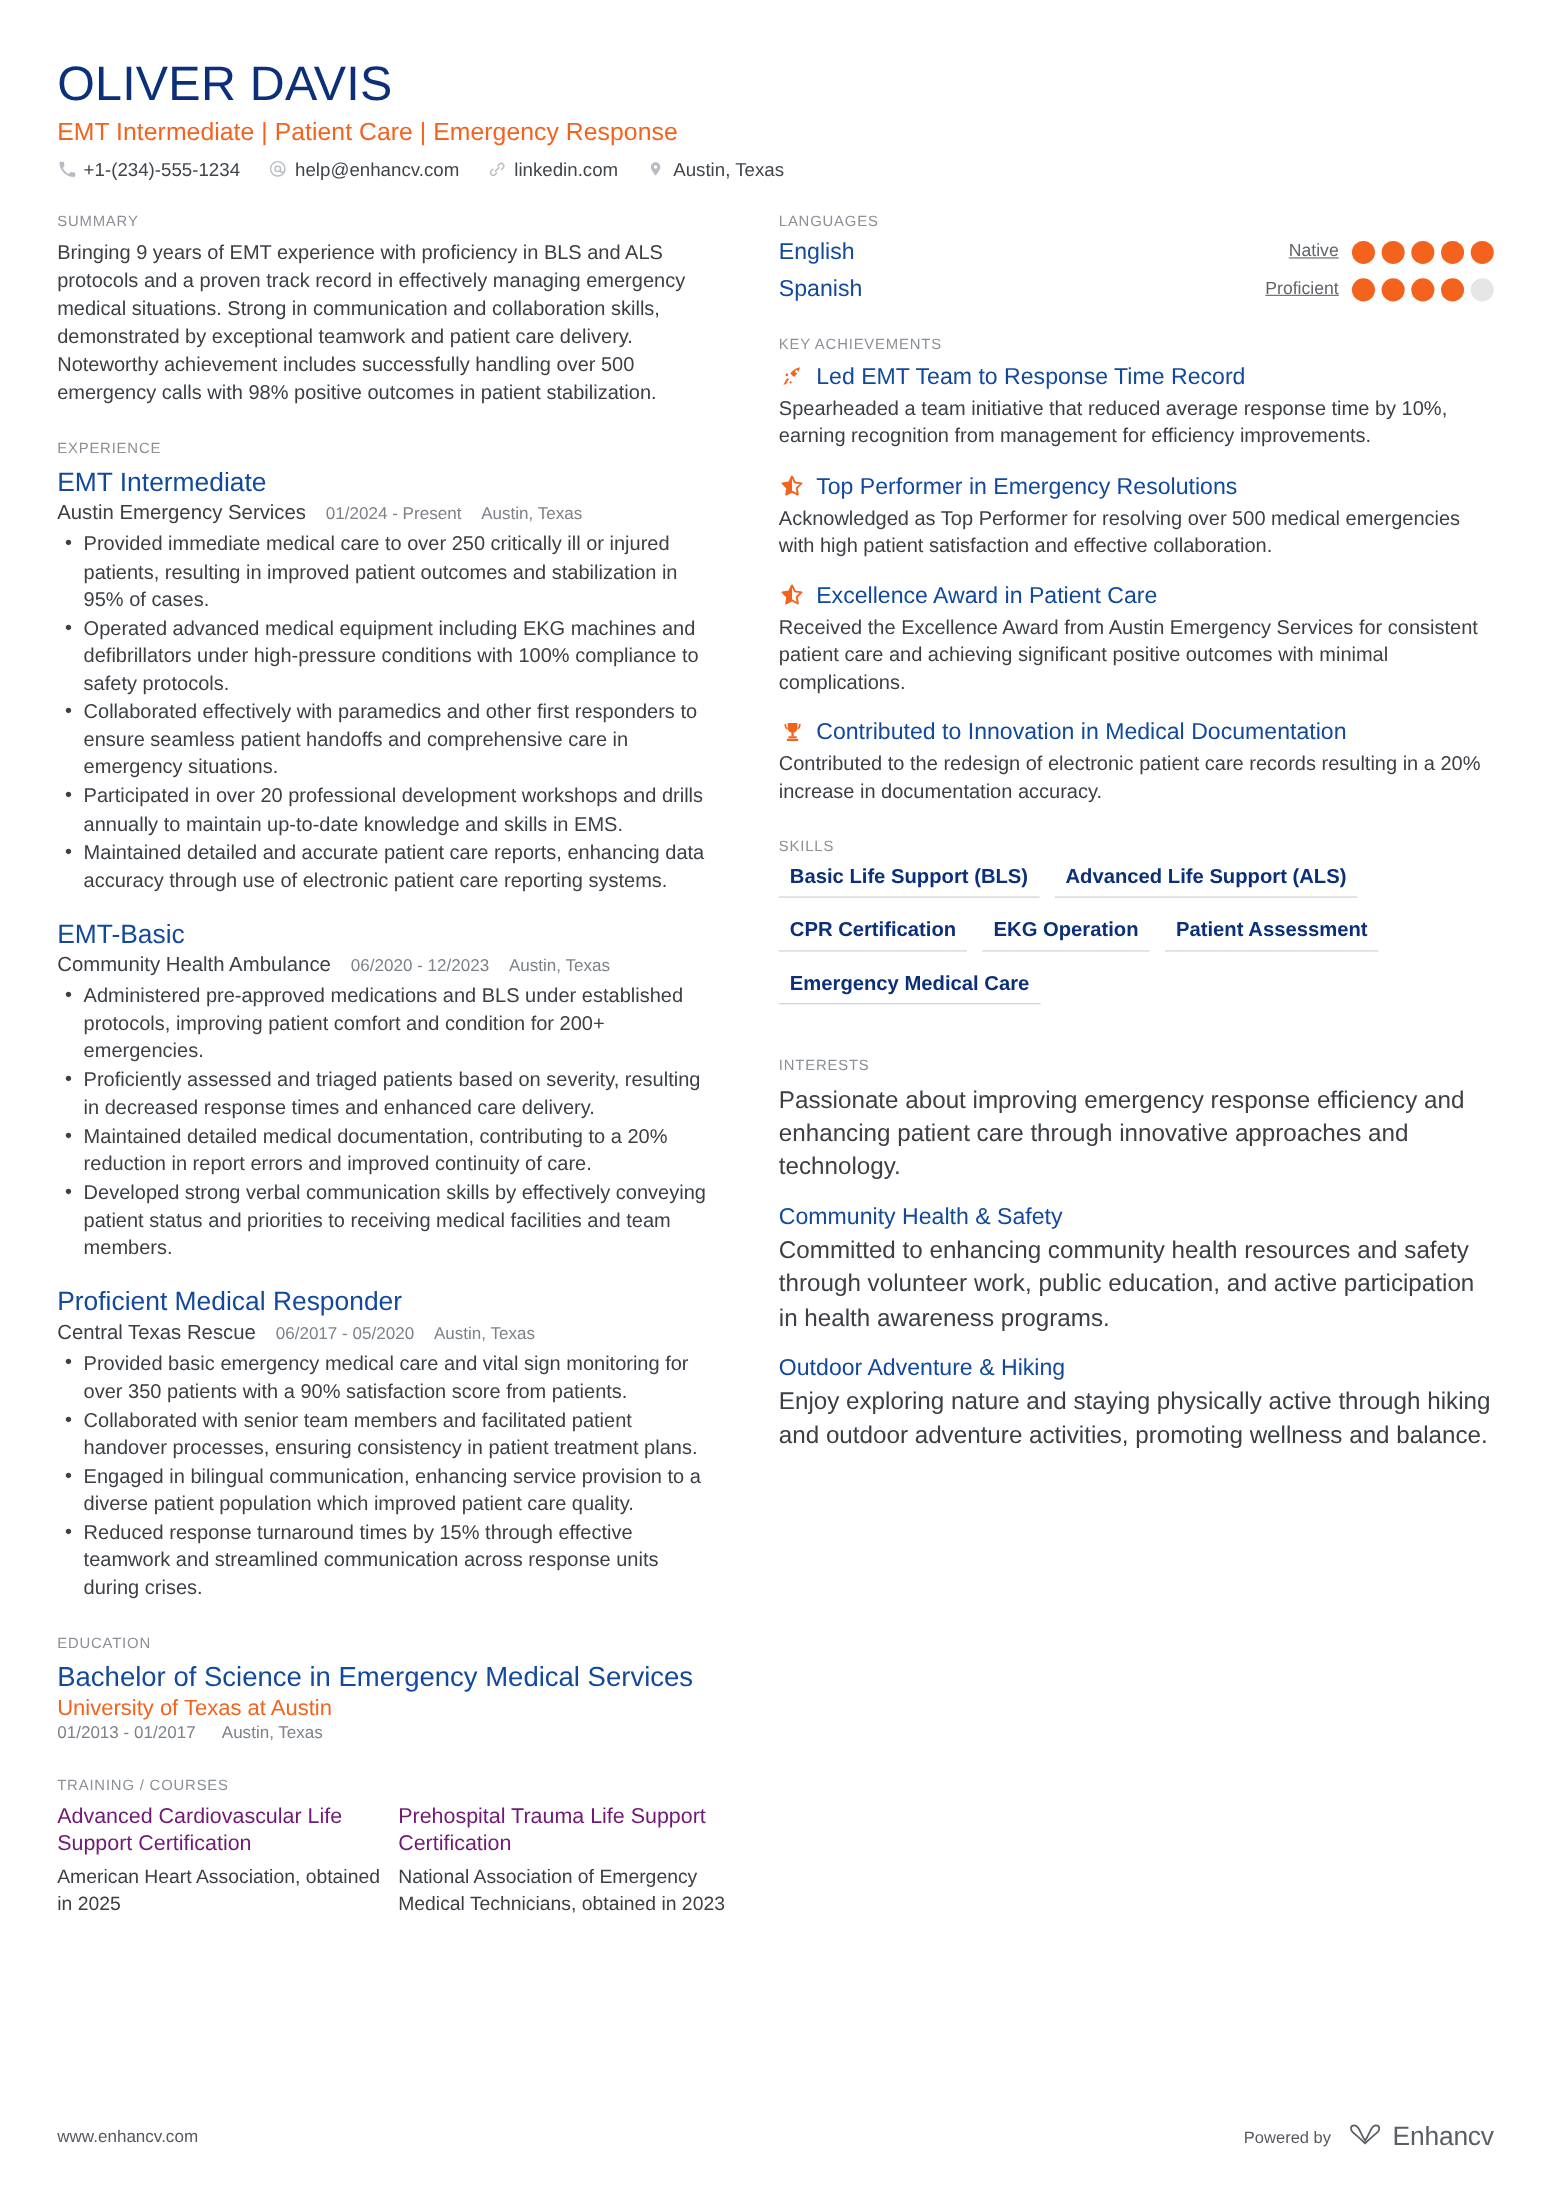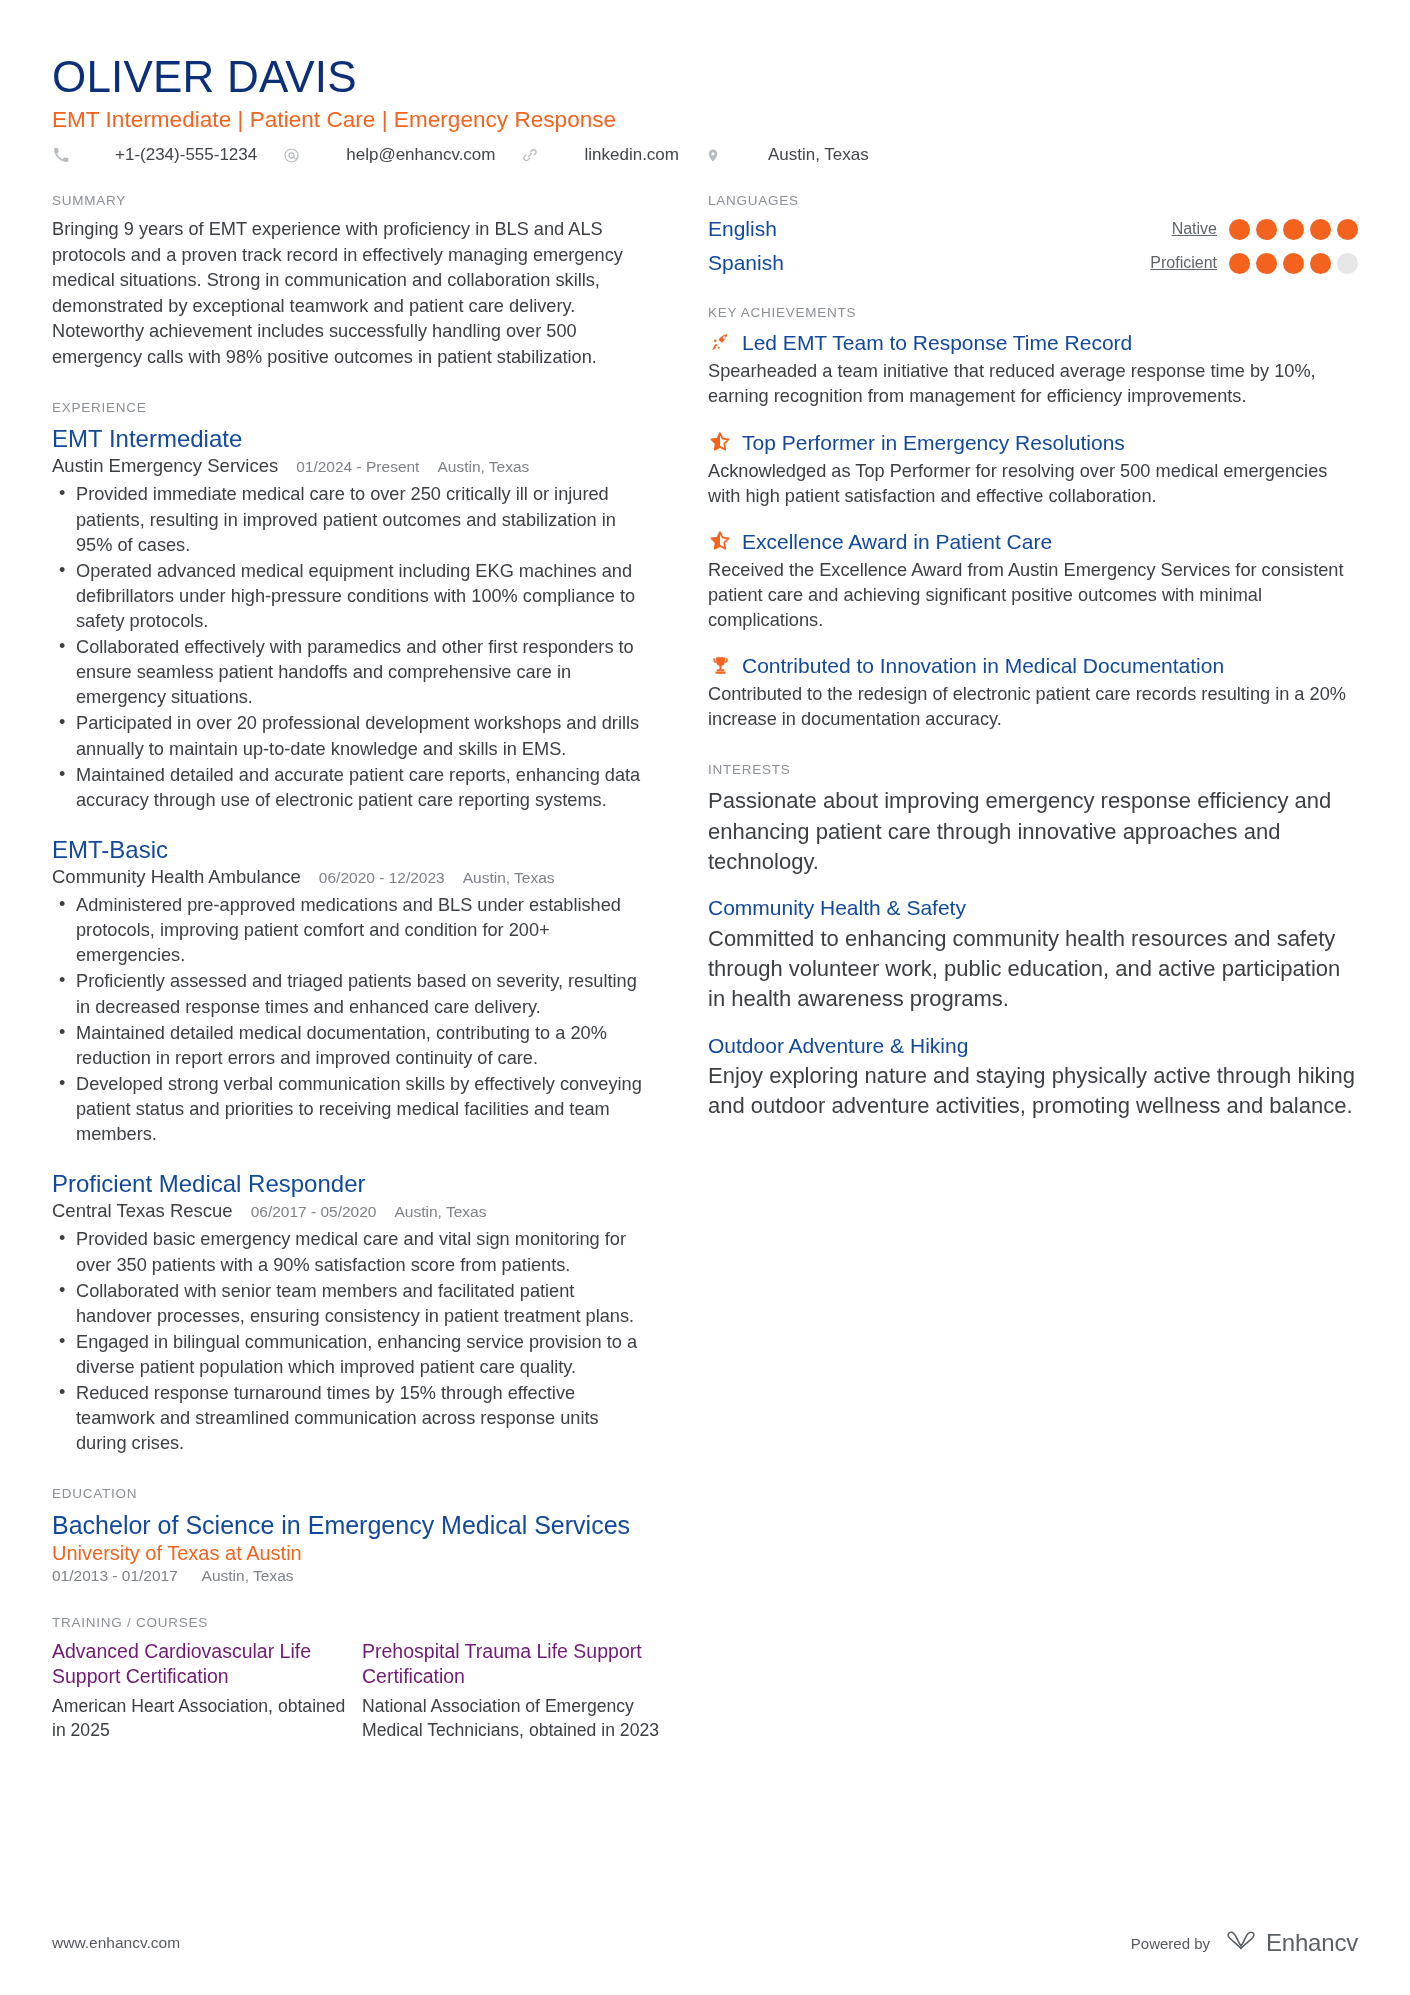--- a/index.html
+++ b/index.html
@@ -46,24 +46,22 @@
     margin-top: 12px;
     display: flex;
     align-items: center;
     flex-wrap: wrap;
     gap: 0;
     font-size: 17px;
     color: #40454a;
   }
   .contact-item {
     display: inline-flex;
-    align-items: center;
     margin-right: 26px;
     white-space: nowrap;
-    gap: 39px;
   }
   .contact-item .ci {
     width: 17px;
     height: 17px;
     margin-right: 7px;
     display: inline-flex;
     align-items: center;
     justify-content: center;
     color: #b7bcc2;
     flex: none;
@@ -554,20 +552,31 @@
                 <rect x="7.6" y="16.4" width="8.8" height="2.1" rx="0.5"></rect>
                 <rect x="6.2" y="18.9" width="11.6" height="2.4" rx="0.6"></rect>
               </svg>
             </span>
             <span class="ach-title">Contributed to Innovation in Medical Documentation</span>
           </div>
           <div class="ach-desc">Contributed to the redesign of electronic patient care records resulting in a 20% increase in documentation accuracy.</div>
         </div>
       </div>
 
+      <div class="section">
+        <div class="sec-label">SKILLS</div>
+        <div class="skills-wrap">
+          <span class="skill">Basic Life Support (BLS)</span>
+          <span class="skill">Advanced Life Support (ALS)</span>
+          <span class="skill">CPR Certification</span>
+          <span class="skill">EKG Operation</span>
+          <span class="skill">Patient Assessment</span>
+          <span class="skill">Emergency Medical Care</span>
+        </div>
+      </div>
 
       <div class="section">
         <div class="sec-label">INTERESTS</div>
 
         <div class="int-entry">
           <div class="int-desc">Passionate about improving emergency response efficiency and enhancing patient care through innovative approaches and technology.</div>
         </div>
 
         <div class="int-entry">
           <div class="int-title">Community Health &amp; Safety</div>

